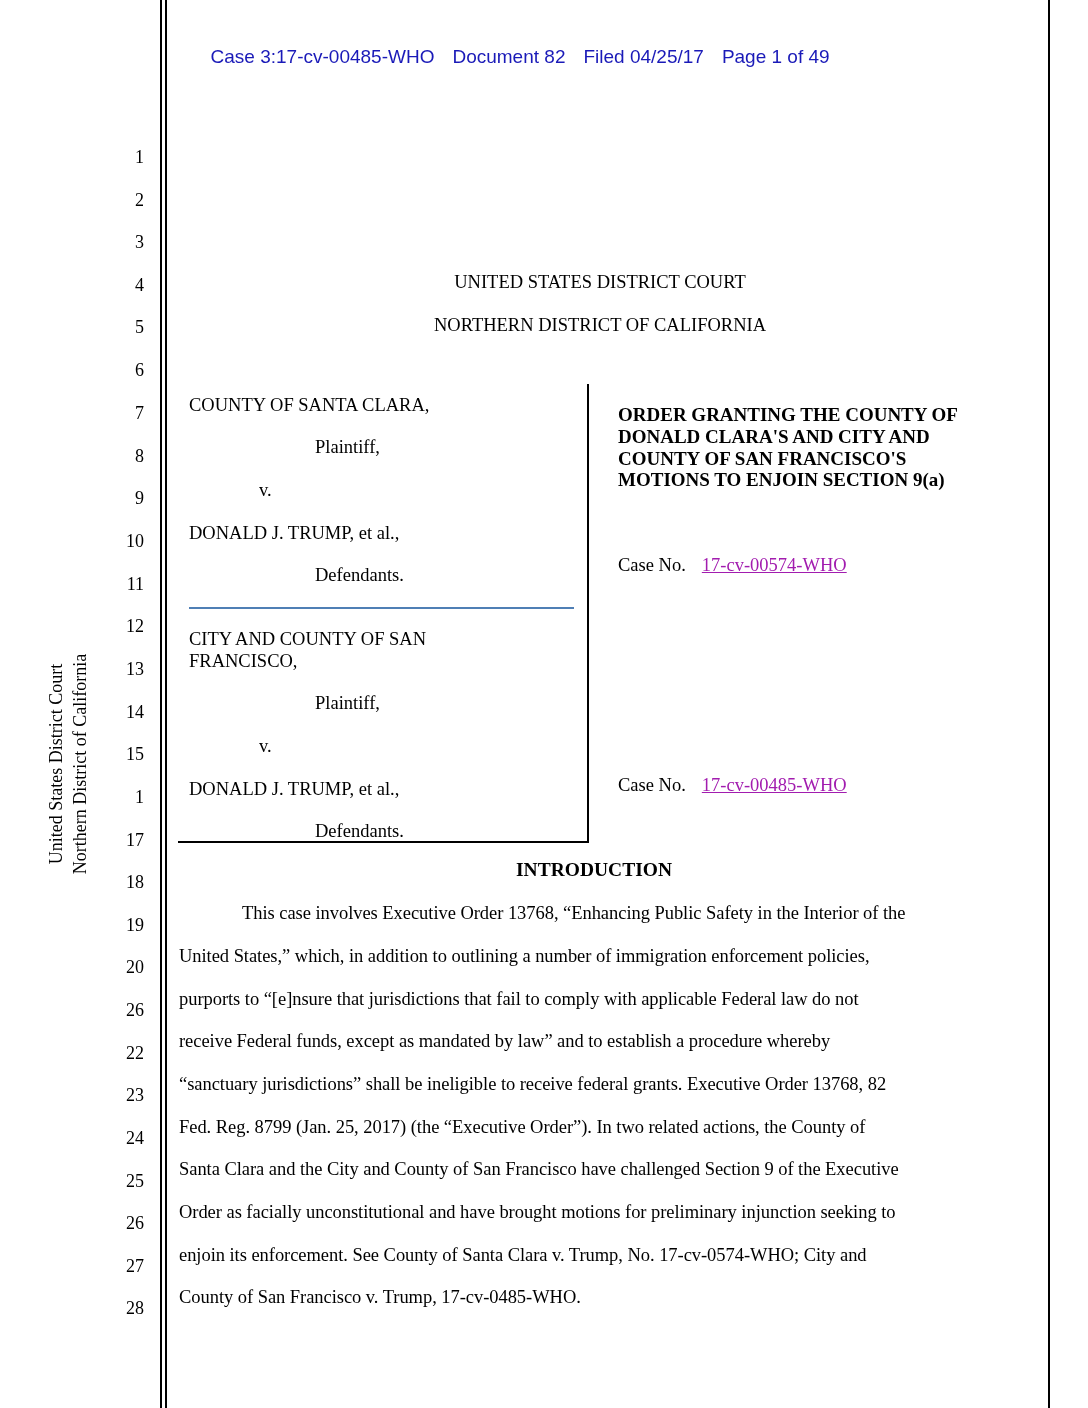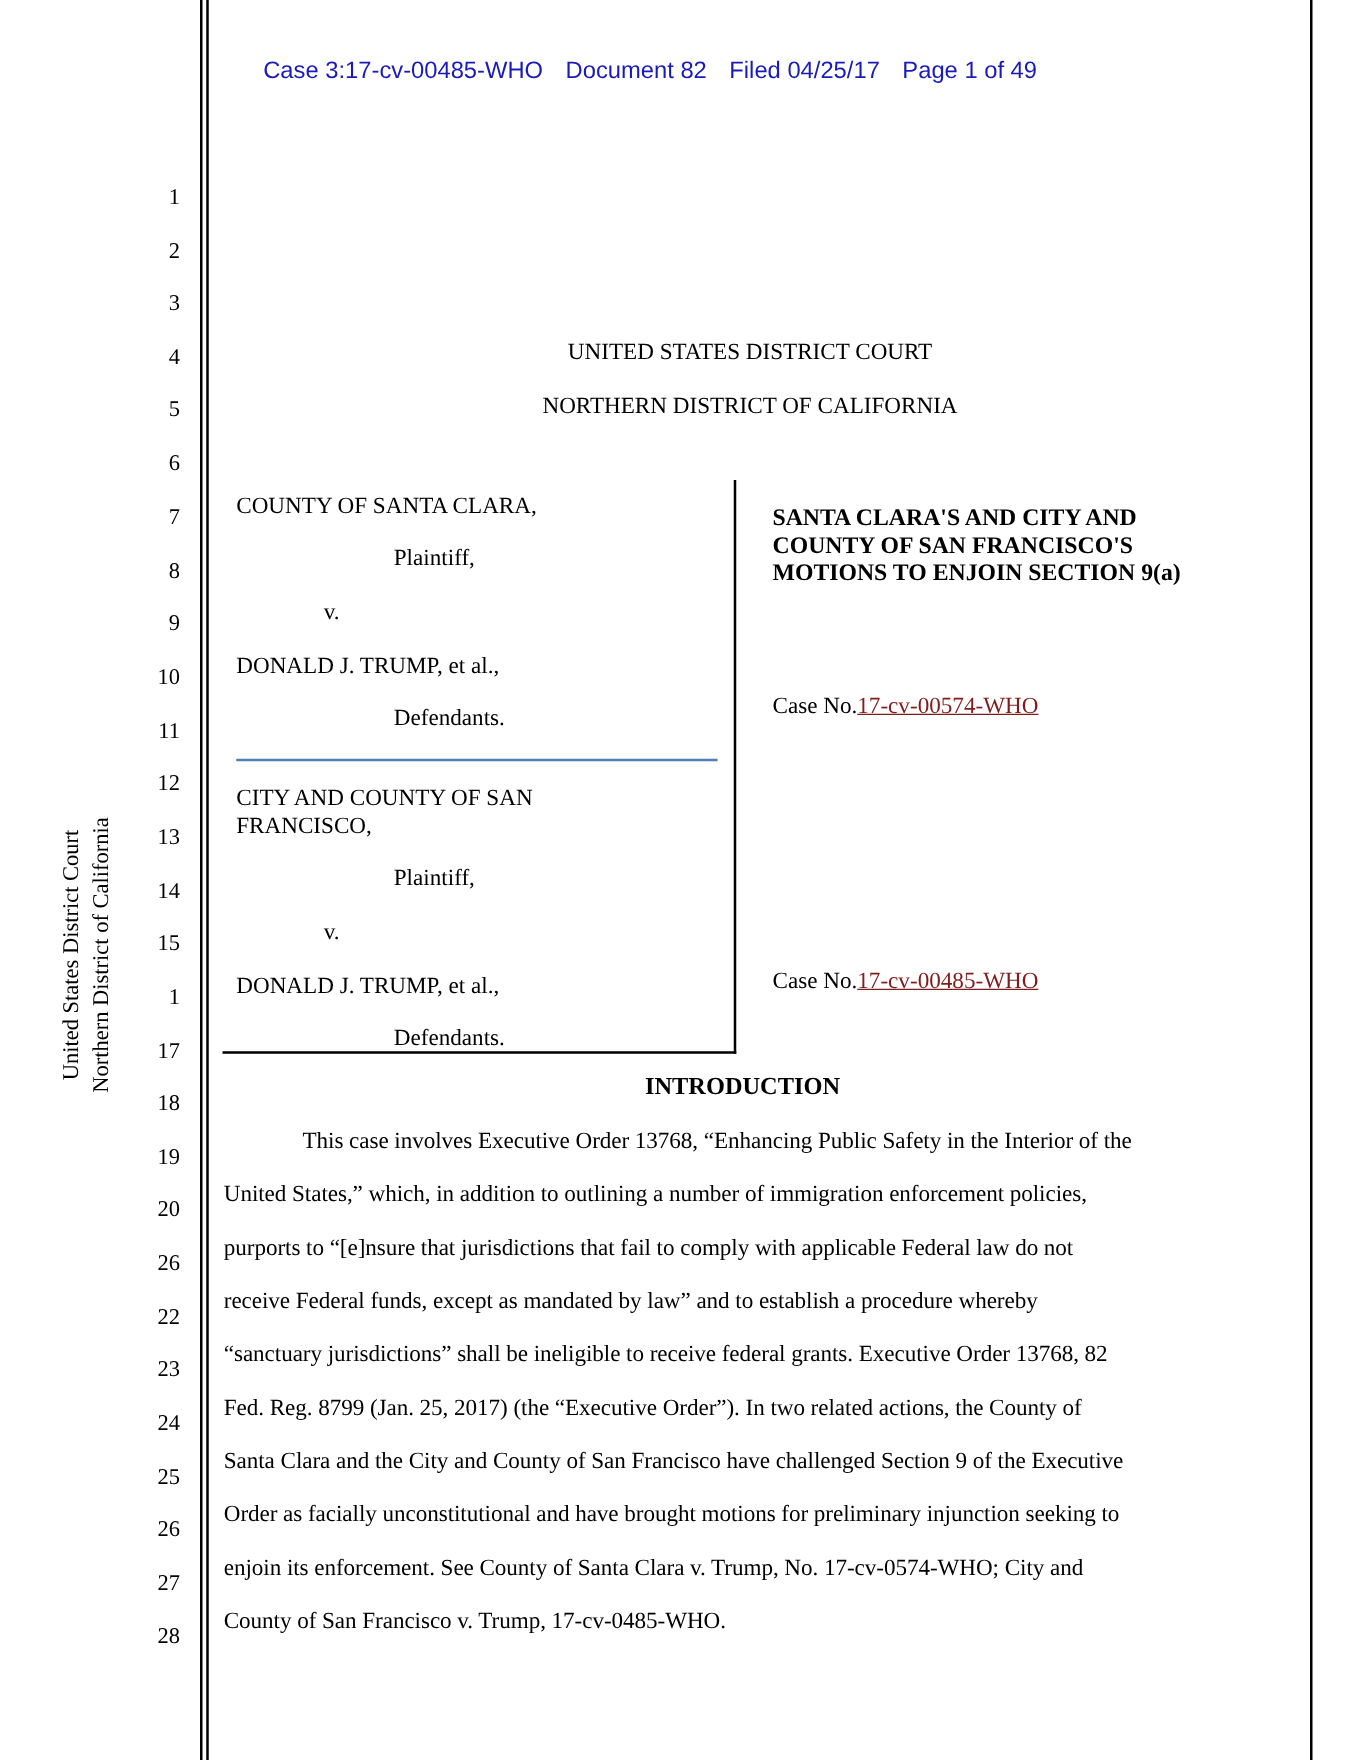--- a/index.html
+++ b/index.html
@@ -15,21 +15,21 @@
   
   .ln { left:100px; width:44px; text-align:right; font-size:18px; line-height:20px; }
   
   .side { left:-82px; top:740px; width:300px; transform:rotate(-90deg); transform-origin:center center;
           font-size:18px; line-height:24px; text-align:center; }
   .side div { white-space:nowrap; }
   .court { font-size:18.5px; text-align:center; width:600px; left:300px; }
   .cap { font-size:18.5px; white-space:nowrap; }
   .title-block { left:618px; top:404px; font-weight:bold; font-size:19px; line-height:21.8px; width:420px; }
   .caseno { font-size:18.5px; white-space:nowrap; }
-  .caseno a { color:#7f1d1d; text-decoration:underline; margin-left:0; }
+  .caseno a { color:#a21caf; text-decoration:underline; margin-left:16px; }
   .intro { left:516px; top:859px; font-weight:bold; font-size:19.5px; }
   .body-line { left:179px; font-size:18.5px; white-space:nowrap; letter-spacing:-0.05px; }
 </style>
 </head>
 <body>
 
 <div class="abs hdr">
   <span>Case 3:17-cv-00485-WHO</span><span>Document 82</span><span>Filed 04/25/17</span><span>Page 1 of 49</span>
 </div>
 
@@ -91,21 +91,22 @@
 <div>
   <div class="abs cap" style="left:189px; top:629px">CITY AND COUNTY OF SAN</div>
   <div class="abs cap" style="left:189px; top:651px">FRANCISCO,</div>
   <div class="abs cap" style="left:315px; top:693px">Plaintiff,</div>
   <div class="abs cap" style="left:259px; top:736px">v.</div>
   <div class="abs cap" style="left:189px; top:779px">DONALD J. TRUMP, et al.,</div>
   <div class="abs cap" style="left:315px; top:821px">Defendants.</div>
 </div>
 
 <div class="abs title-block">
-  <div>SANTA CLARA'S AND CITY AND</div>
+  <div>ORDER GRANTING THE COUNTY OF</div>
+  <div>DONALD CLARA'S AND CITY AND</div>
   <div>COUNTY OF SAN FRANCISCO'S</div>
   <div>MOTIONS TO ENJOIN SECTION 9(a)</div>
 </div>
 
 <div class="abs caseno" style="left:618px; top:555px">
   <span>Case No.</span><a>17-cv-00574-WHO</a>
 </div>
 <div class="abs caseno" style="left:618px; top:775px">
   <span>Case No.</span><a>17-cv-00485-WHO</a>
 </div>

